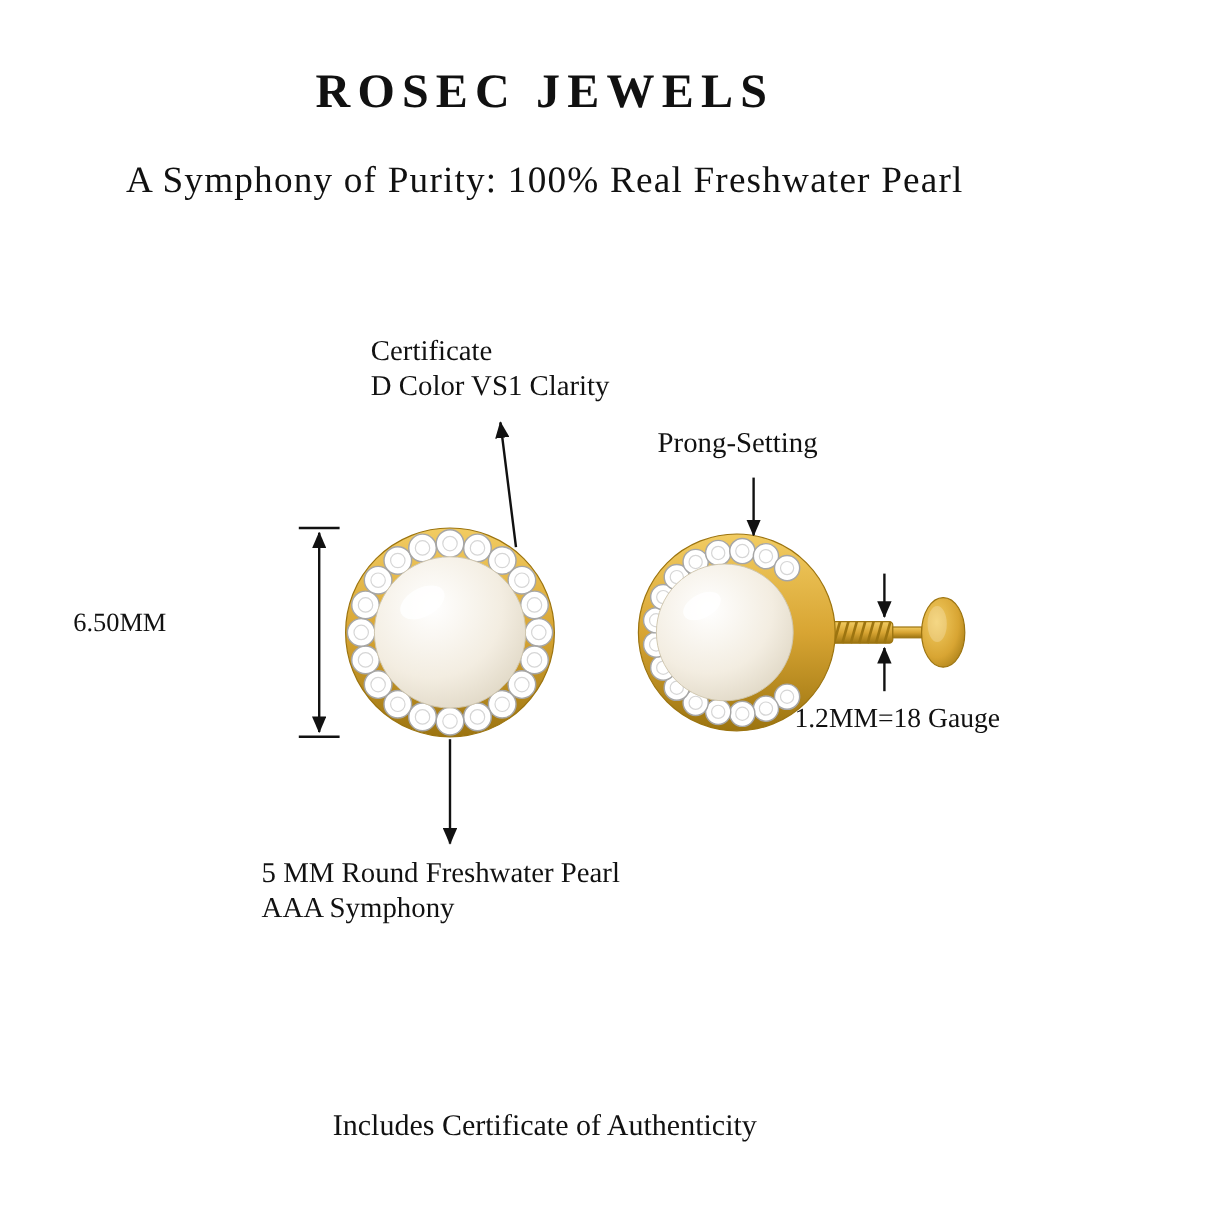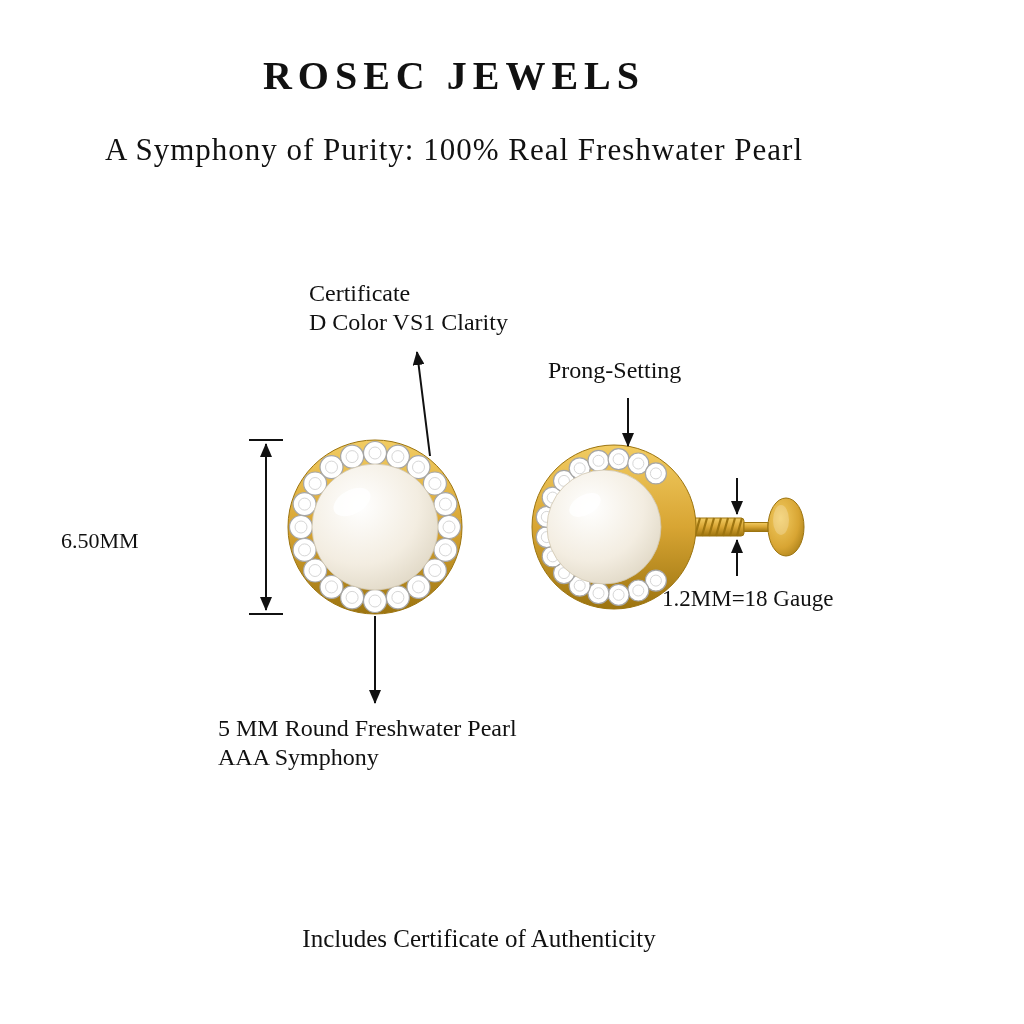--- a/index.html
+++ b/index.html
@@ -14,26 +14,26 @@
     position:absolute; left:0; top:52px; width:100%; margin:0;
     text-align:center; font-size:40px; font-weight:700; letter-spacing:6px;
   }
   .tagline {
     position:absolute; left:0; top:132px; width:100%; margin:0;
     text-align:center; font-size:31px; font-weight:400; letter-spacing:1px;
   }
   .label { position:absolute; font-size:24px; line-height:1.22; white-space:nowrap; }
   .stone-label { left:309px; top:279px; }
   .prong-label { left:548px; top:356px; }
-  .size-label  { left:61px;  top:528px; font-size:22px; }
+  .size-label  { left:61px;  top:506px; font-size:22px; }
   .gauge-label { left:662px; top:585px; font-size:23px; }
   .pearl-label { left:218px; top:714px; }
   .footer {
     position:absolute; left:0; top:925px; width:100%;
-    text-align:center; font-size:25px;padding-left:25px;
+    text-align:center; font-size:25px;
   }
 
   
   .gold-fill   { fill:url(#goldGrad); stroke:var(--gold-dark,#9C7410); stroke-width:1; }
   .disc-fill   { fill:url(#discGrad); stroke:var(--gold-dark,#9C7410); stroke-width:1; }
   .pearl-fill  { fill:url(#pearlGrad); stroke:#cfc5ae; stroke-width:0.8; }
   .pearl-highlight { fill:#ffffff; opacity:0.8; }
   .stone       { fill:var(--diamond-fill,#fff); stroke:var(--diamond-stroke,#a6a6a6); stroke-width:1.2; }
   .stone-facet { fill:none; stroke:#d6d6d6; stroke-width:1; }
   .thread-line { stroke:var(--gold-dark,#9C7410); stroke-width:2.2; }

